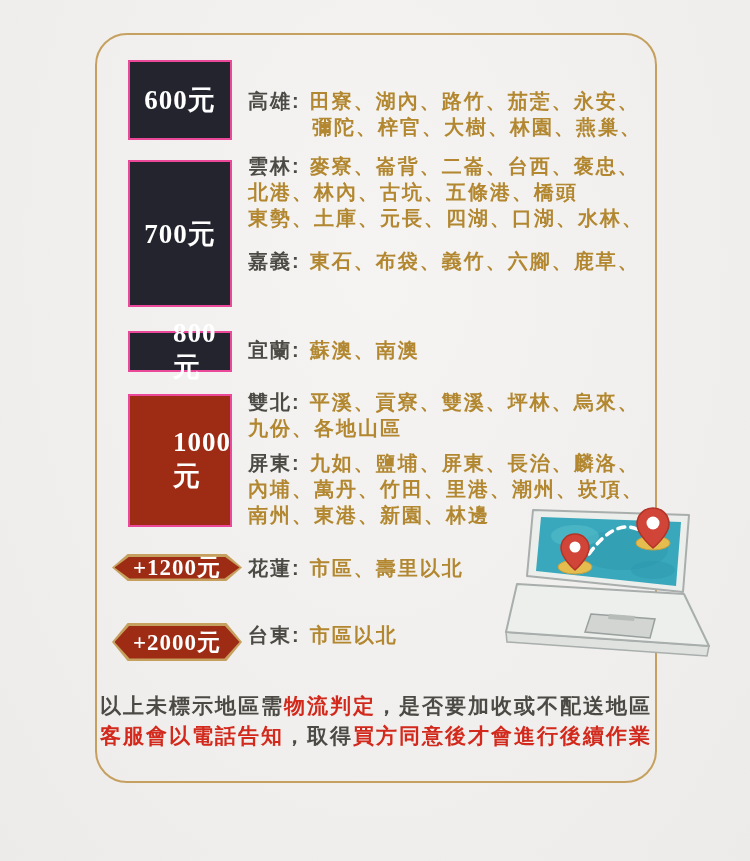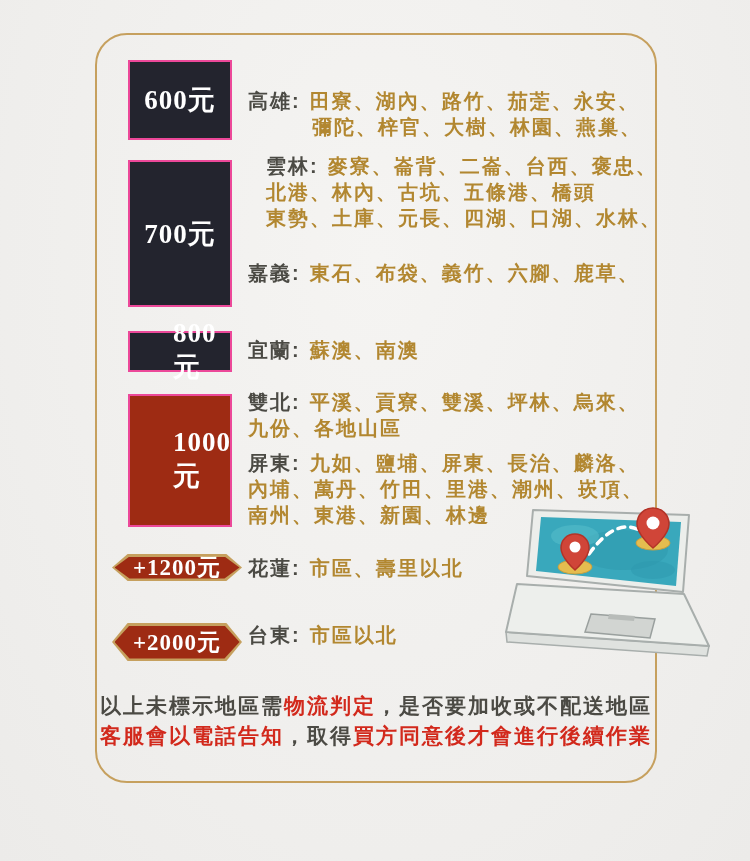--- a/index.html
+++ b/index.html
@@ -61,26 +61,26 @@
 
 <div class="card-border"></div>
 
 <div id="rows">
     <div class="badge-box" style="top: 60px; height: 80px;">600元</div>
     <div class="region-group" style="top: 44px; margin-top: 44px;">
       <div class="region-line"><span class="region-prefix">高雄:</span><span>田寮、湖內、路竹、茄萣、永安、</span></div>
       <div class="region-line indent"><span>彌陀、梓官、大樹、林園、燕巢、</span></div>
     </div>
     <div class="badge-box" style="top: 160px; height: 147px;">700元</div>
-    <div class="region-group" style="top: 153px; margin-left: 18px;">
+    <div class="region-group" style="top: 153px;">
       <div class="region-line"><span class="region-prefix">雲林:</span><span>麥寮、崙背、二崙、台西、褒忠、</span></div>
       <div class="region-line"><span>北港、林內、古坑、五條港、橋頭</span></div>
       <div class="region-line"><span>東勢、土庫、元長、四湖、口湖、水林、</span></div>
     </div>
-    <div class="region-group" style="top: 260px;">
+    <div class="region-group" style="top: 248px;">
       <div class="region-line"><span class="region-prefix">嘉義:</span><span>東石、布袋、義竹、六腳、鹿草、</span></div>
     </div>
     <div class="badge-box" style="top: 331px; height: 41px; padding-left: 43px;">800元</div>
     <div class="region-group" style="top: 337px;">
       <div class="region-line"><span class="region-prefix">宜蘭:</span><span>蘇澳、南澳</span></div>
     </div>
     <div class="badge-box red" style="top: 394px; height: 133px; padding-left: 44px;">1000元</div>
     <div class="region-group" style="top: 389px;">
       <div class="region-line"><span class="region-prefix">雙北:</span><span>平溪、貢寮、雙溪、坪林、烏來、</span></div>
       <div class="region-line"><span>九份、各地山區</span></div>

